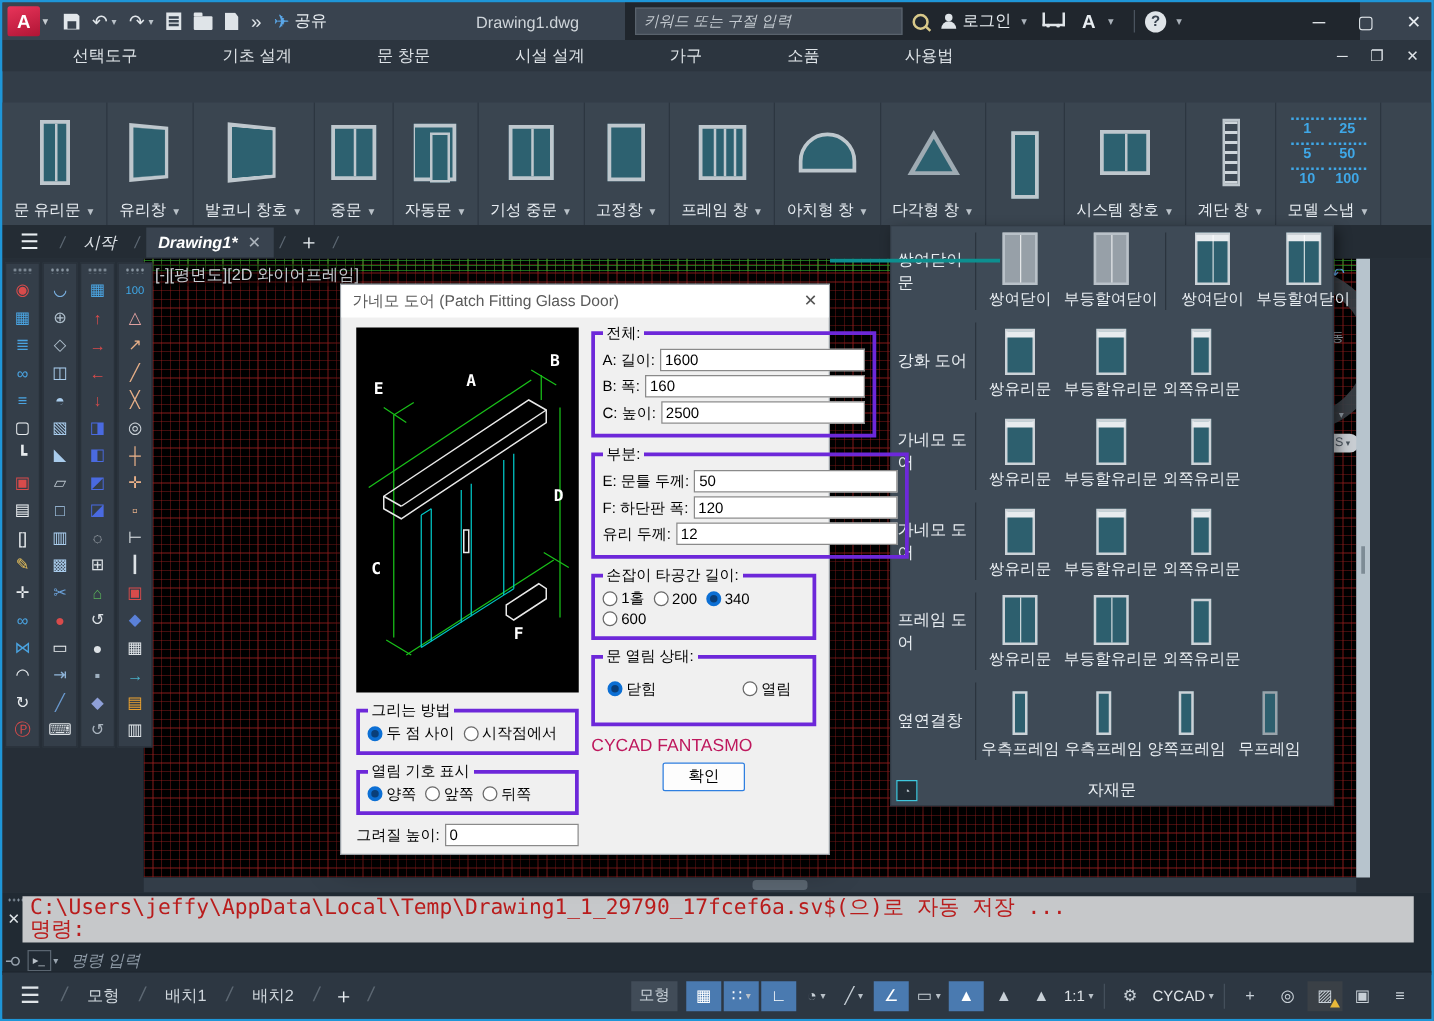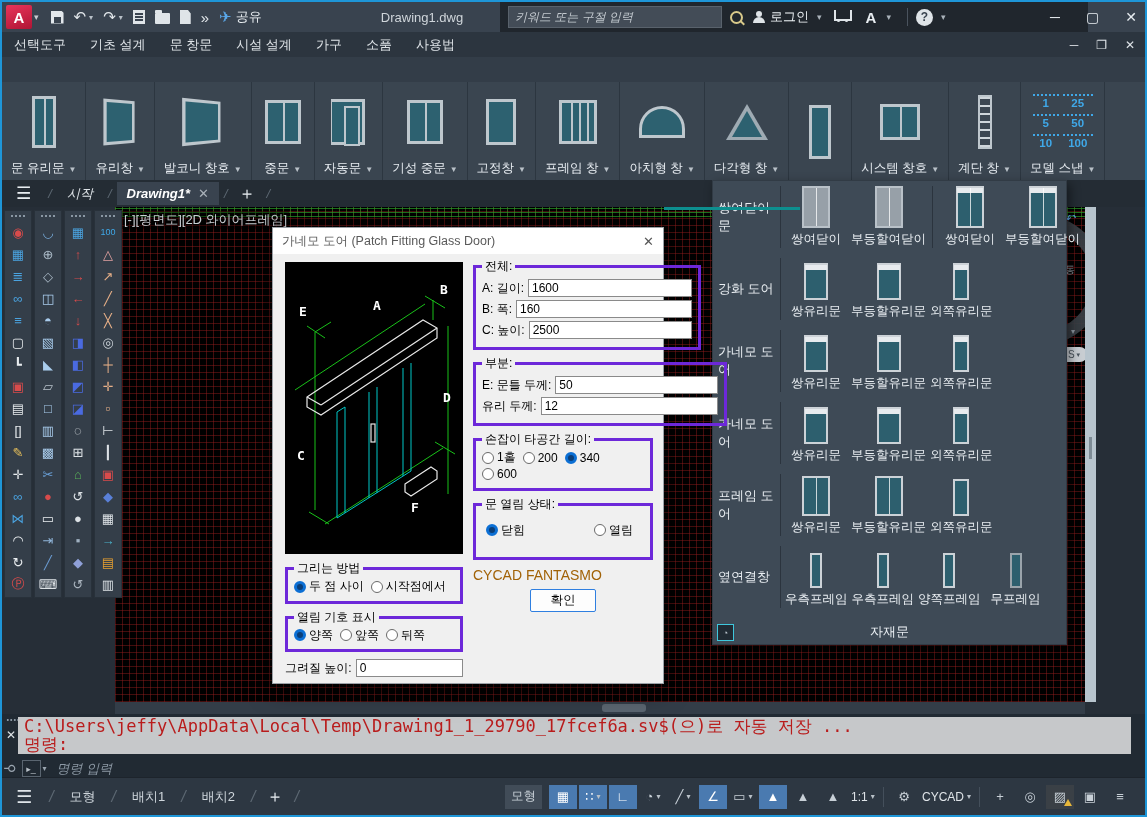--- a/index.html
+++ b/index.html
@@ -33,21 +33,21 @@
   .login-lab{font-size:13px;color:#e8edf1;}
   .tb-caret{font-size:9px;color:#aab2ba;margin:0 8px;}
   .cart{width:14px;height:9px;border:2px solid #dfe4e8;border-top:none;position:relative;margin:0 8px 4px 4px;}
   .cart::after{content:"";position:absolute;left:1px;top:9px;width:3px;height:3px;border-radius:50%;background:#dfe4e8;box-shadow:8px 0 0 #dfe4e8;}
   .adsk-a{font-size:15px;font-weight:bold;color:#e8edf1;margin:0 2px 0 6px;}
   .vbar{width:1px;height:18px;background:#4a535e;margin:0 8px;}
   .help{width:17px;height:17px;border-radius:50%;background:#dfe4e8;color:#39434f;font-size:12px;font-weight:bold;display:flex;align-items:center;justify-content:center;}
   .winctl{position:absolute;right:8px;top:0;height:30px;display:flex;align-items:center;gap:26px;font-size:14px;color:#e8edf1;}
   
   .menubar{position:absolute;left:0;top:30px;right:0;height:25px;background:#2c353f;display:flex;align-items:center;color:#dfe4e8;font-size:13px;}
-  .menubar .mi{padding:0 12px;cursor:default;}
+  .menubar .mi{padding:0 12px;cursor:default;margin-left:44px;}
   .menuctl{position:absolute;right:10px;display:flex;gap:18px;font-size:12px;color:#dfe4e8;}
   
   .rtabs{position:absolute;left:0;top:55px;right:0;height:25px;background:#313b46;display:flex;align-items:flex-end;color:#ccd3da;font-size:13px;}
   .rtab{padding:4px 13px;cursor:default;}
   .rtab.active{background:#475664;color:#fff;}
   .rtab-min{margin-left:6px;margin-bottom:3px;width:22px;height:16px;background:#414b57;color:#cfd6dc;font-size:8px;text-align:center;line-height:16px;border-radius:2px;}
   .rtab-min b{font-size:8px;margin-left:2px;}
   
   .rpanel{position:absolute;left:0;top:80px;right:0;height:98px;background:#3a4550;display:flex;}
   .ritem{border-right:1px solid #2c3640;display:flex;flex-direction:column;align-items:center;justify-content:flex-end;padding:4px 9px 3px;min-width:44px;}
@@ -135,21 +135,21 @@
   .pv-letter{position:absolute;color:#fff;font-weight:bold;font-size:13px;font-family:"DejaVu Sans Mono",monospace;}
   .dcol{position:absolute;left:200px;top:4px;width:180px;}
   fieldset{border:3px solid #6d28d9;margin:0 0 5px;padding:1px 6px 5px;}
   legend{padding:0 3px;font-size:12px;}
   .frow2{display:flex;align-items:center;margin:3px 0;}
   .flab2{white-space:nowrap;margin-right:4px;}
   .fin{flex:1;min-width:0;height:16px;border:1px solid #8a8a8a;font-size:12px;padding:0 3px;background:#fff;color:#000;font-family:"Liberation Sans",sans-serif;}
   .ropt{display:inline-flex;align-items:center;gap:3px;margin-right:7px;white-space:nowrap;}
   .rb{width:12px;height:12px;border-radius:50%;border:1px solid #6a6a6a;background:#fff;box-sizing:border-box;}
   .ropt.selected .rb{border:3.5px solid #0c6fd4;background:#0a3e78;}
-  .brand{margin:7px 0 6px;font-size:14px;color:#a16207;}
+  .brand{margin:7px 0 6px;font-size:14px;color:#be185d;}
   .okbtn{display:block;margin:6px auto 0;width:66px;height:23px;background:#fdfdfd;border:1.5px solid #2f7fe0;font-size:12.5px;border-radius:2px;color:#000;}
   .dleft{position:absolute;left:12px;top:306px;width:178px;}
   .hrow{display:flex;align-items:center;margin-top:7px;}
   
   .cmd{position:absolute;left:0;top:712px;right:0;height:66px;background:#212a33;}
   .cmd-handle{position:absolute;left:4px;top:4px;width:14px;height:4px;background:radial-gradient(circle,#8a97a3 .8px,transparent 1px);background-size:3.5px 3.5px;}
   .cmd-x{position:absolute;left:4px;top:14px;color:#dfe4e8;font-size:12px;}
   .histbox{position:absolute;left:16px;top:3px;right:14px;height:37px;background:#c6c8ca;color:#b91c1c;font-family:"DejaVu Sans Mono",monospace;font-size:17px;line-height:18px;padding:0 6px;white-space:pre;}
   .cmd-input{position:absolute;left:2px;top:44px;right:0;height:21px;display:flex;align-items:center;color:#9aa5b0;}
   .wrench{font-size:13px;color:#9aa5b0;margin:0 6px 0 2px;transform:rotate(90deg);}
@@ -635,20 +635,24 @@
               <input class="fin" value="2500" style="">
             </div>
         </fieldset>
         <fieldset>
           <legend>부분:</legend>
             <div class="frow2">
               <span class="flab2">E: 문틀 두께:</span>
               <input class="fin" value="50" style="">
             </div>
             <div class="frow2">
+              <span class="flab2">F: 하단판 폭:</span>
+              <input class="fin" value="120" style="">
+            </div>
+            <div class="frow2">
               <span class="flab2">유리 두께:</span>
               <input class="fin" value="12" style="">
             </div>
         </fieldset>
         <fieldset>
           <legend>손잡이 타공간 길이:</legend>
           <label class="ropt">
               <span class="rb"></span>
               <span>1홀</span>
             </label><label class="ropt">

